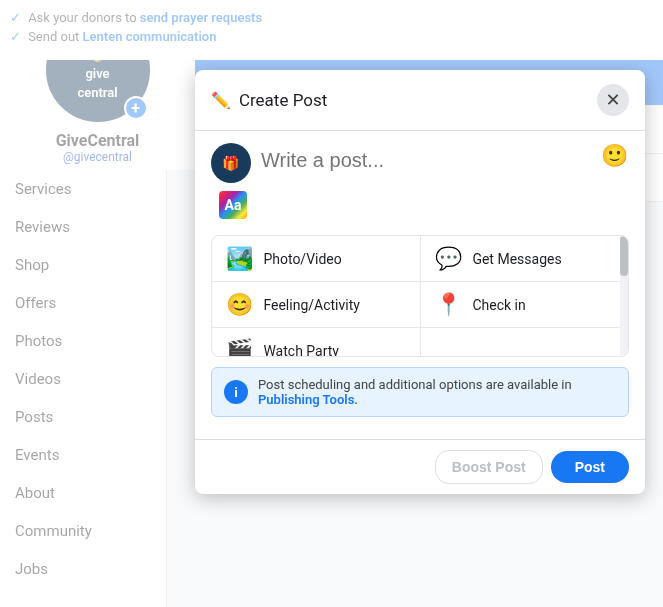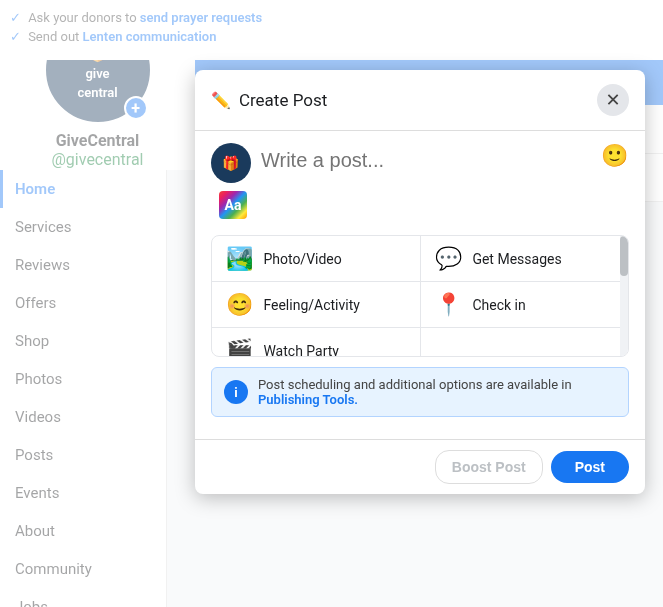--- a/index.html
+++ b/index.html
@@ -112,22 +112,22 @@
     }
 
     .page-name {
       font-size: 16px;
       font-weight: 700;
       color: #1c1e21;
       margin-top: 6px;
     }
 
     .page-handle {
-      font-size: 16px;
-      color: #15803d;
+      font-size: 12px;
+      color: #1d4ed8;
       text-align: center;
     }
 
     .nav-item {
       padding: 10px 15px;
       font-size: 15px;
       color: #1c1e21;
       cursor: pointer;
     }
 
@@ -422,25 +422,24 @@
         <span class="logo-text" style="white-space:pre-line;">give
 central</span>
       </div>
       <div class="avatar-plus">+</div>
     </div>
     <div class="page-name">GiveCentral</div>
     <div class="page-handle">@givecentral</div>
   </div>
 
   <nav>
-    <div class="nav-item active">Home</div>
     <div class="nav-item">Services</div>
     <div class="nav-item">Reviews</div>
+    <div class="nav-item">Shop</div>
     <div class="nav-item">Offers</div>
-    <div class="nav-item">Shop</div>
     <div class="nav-item">Photos</div>
     <div class="nav-item">Videos</div>
     <div class="nav-item">Posts</div>
     <div class="nav-item">Events</div>
     <div class="nav-item">About</div>
     <div class="nav-item">Community</div>
     <div class="nav-item">Jobs</div>
 
   </nav>
 </div>

